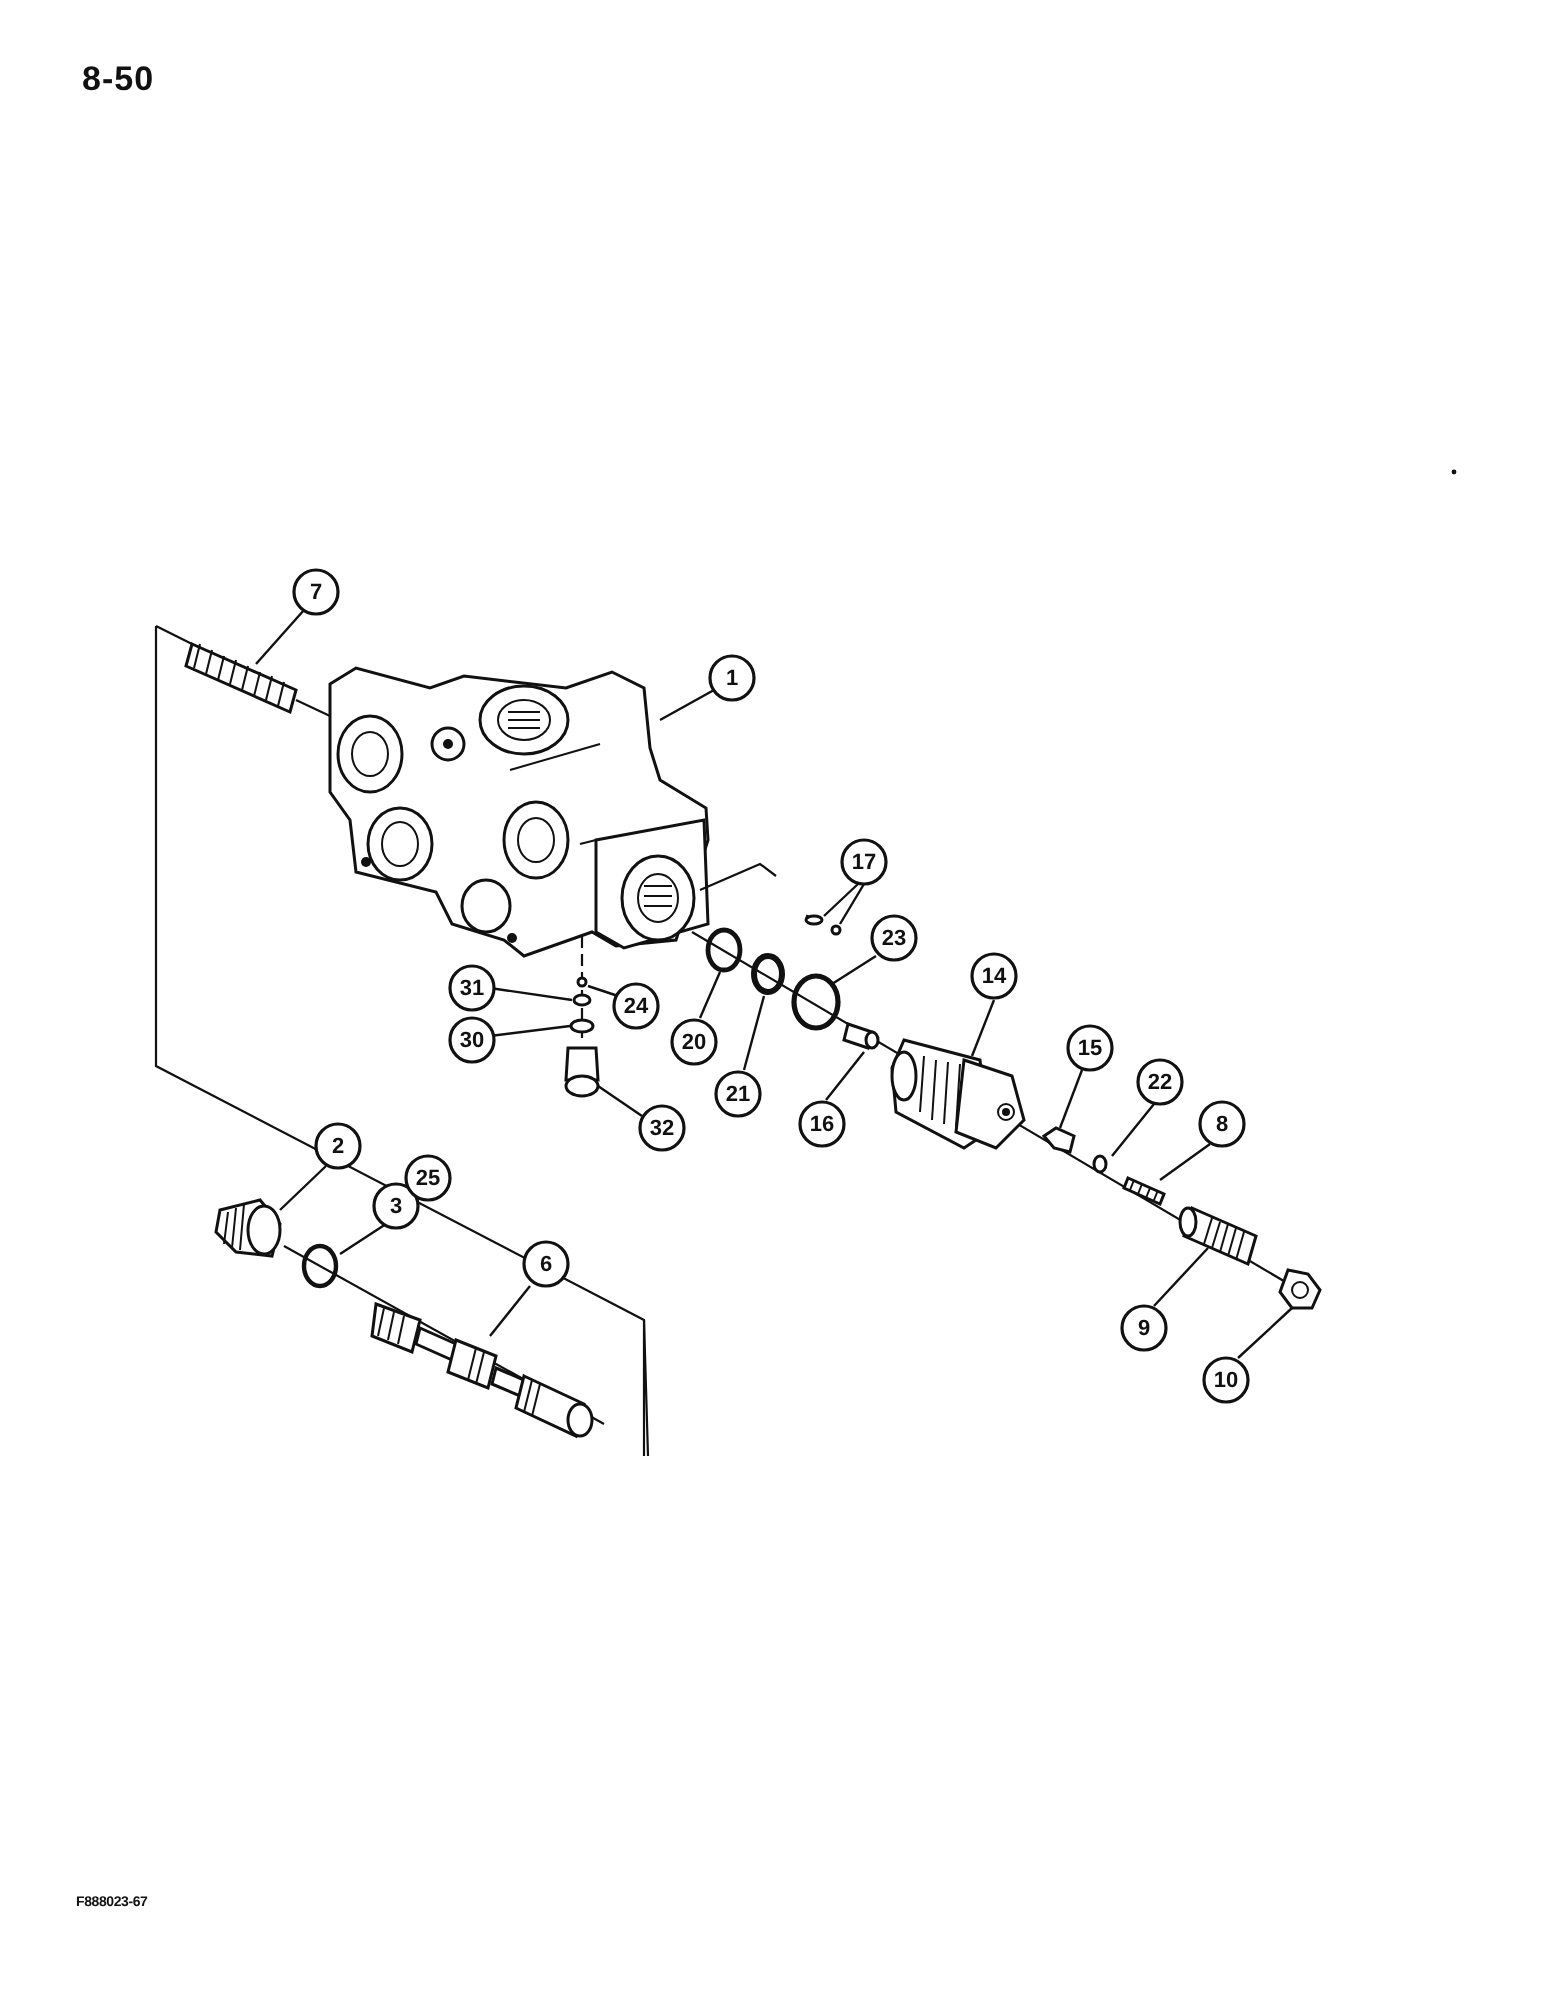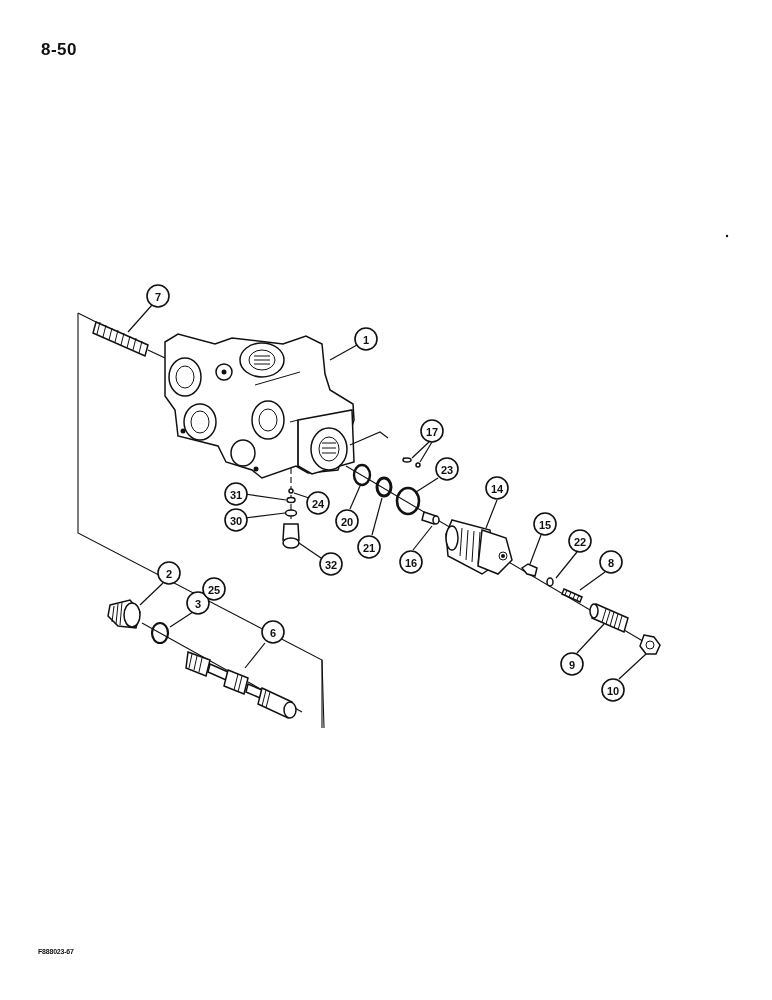--- a/index.html
+++ b/index.html
@@ -1,18 +1,18 @@
 <!DOCTYPE html>
 <html><head>
 <meta charset="utf-8">
 <style>
   html, body { margin: 0; padding: 0; background: #ffffff; }
   body { width: 772px; height: 1000px; position: relative; overflow: hidden;
          font-family: "Liberation Sans", sans-serif; color: #111; }
-  .page-number { position: absolute; left: 41px; top: 40px; font-size: 17px;
+  .page-number { position: absolute; left: 41px; top: 30px; font-size: 17px;
                  font-weight: bold; letter-spacing: 0.5px; }
   .figure-code { position: absolute; left: 38px; top: 948px; font-size: 7px;
                  font-weight: bold; letter-spacing: -0.2px; }
   svg.diagram { position: absolute; left: 0; top: 0; }
   .callout circle { fill: #fff; stroke: #111; stroke-width: 1.6; }
   .callout text { font-family: "Liberation Sans", sans-serif; font-weight: bold;
                   font-size: 11px; text-anchor: middle; dominant-baseline: central; fill: #111; }
   .leader { stroke: #111; stroke-width: 1.2; fill: none; }
   .part { stroke: #111; stroke-width: 1.5; fill: #fff; }
   .thin { stroke: #111; stroke-width: 1; fill: none; }

